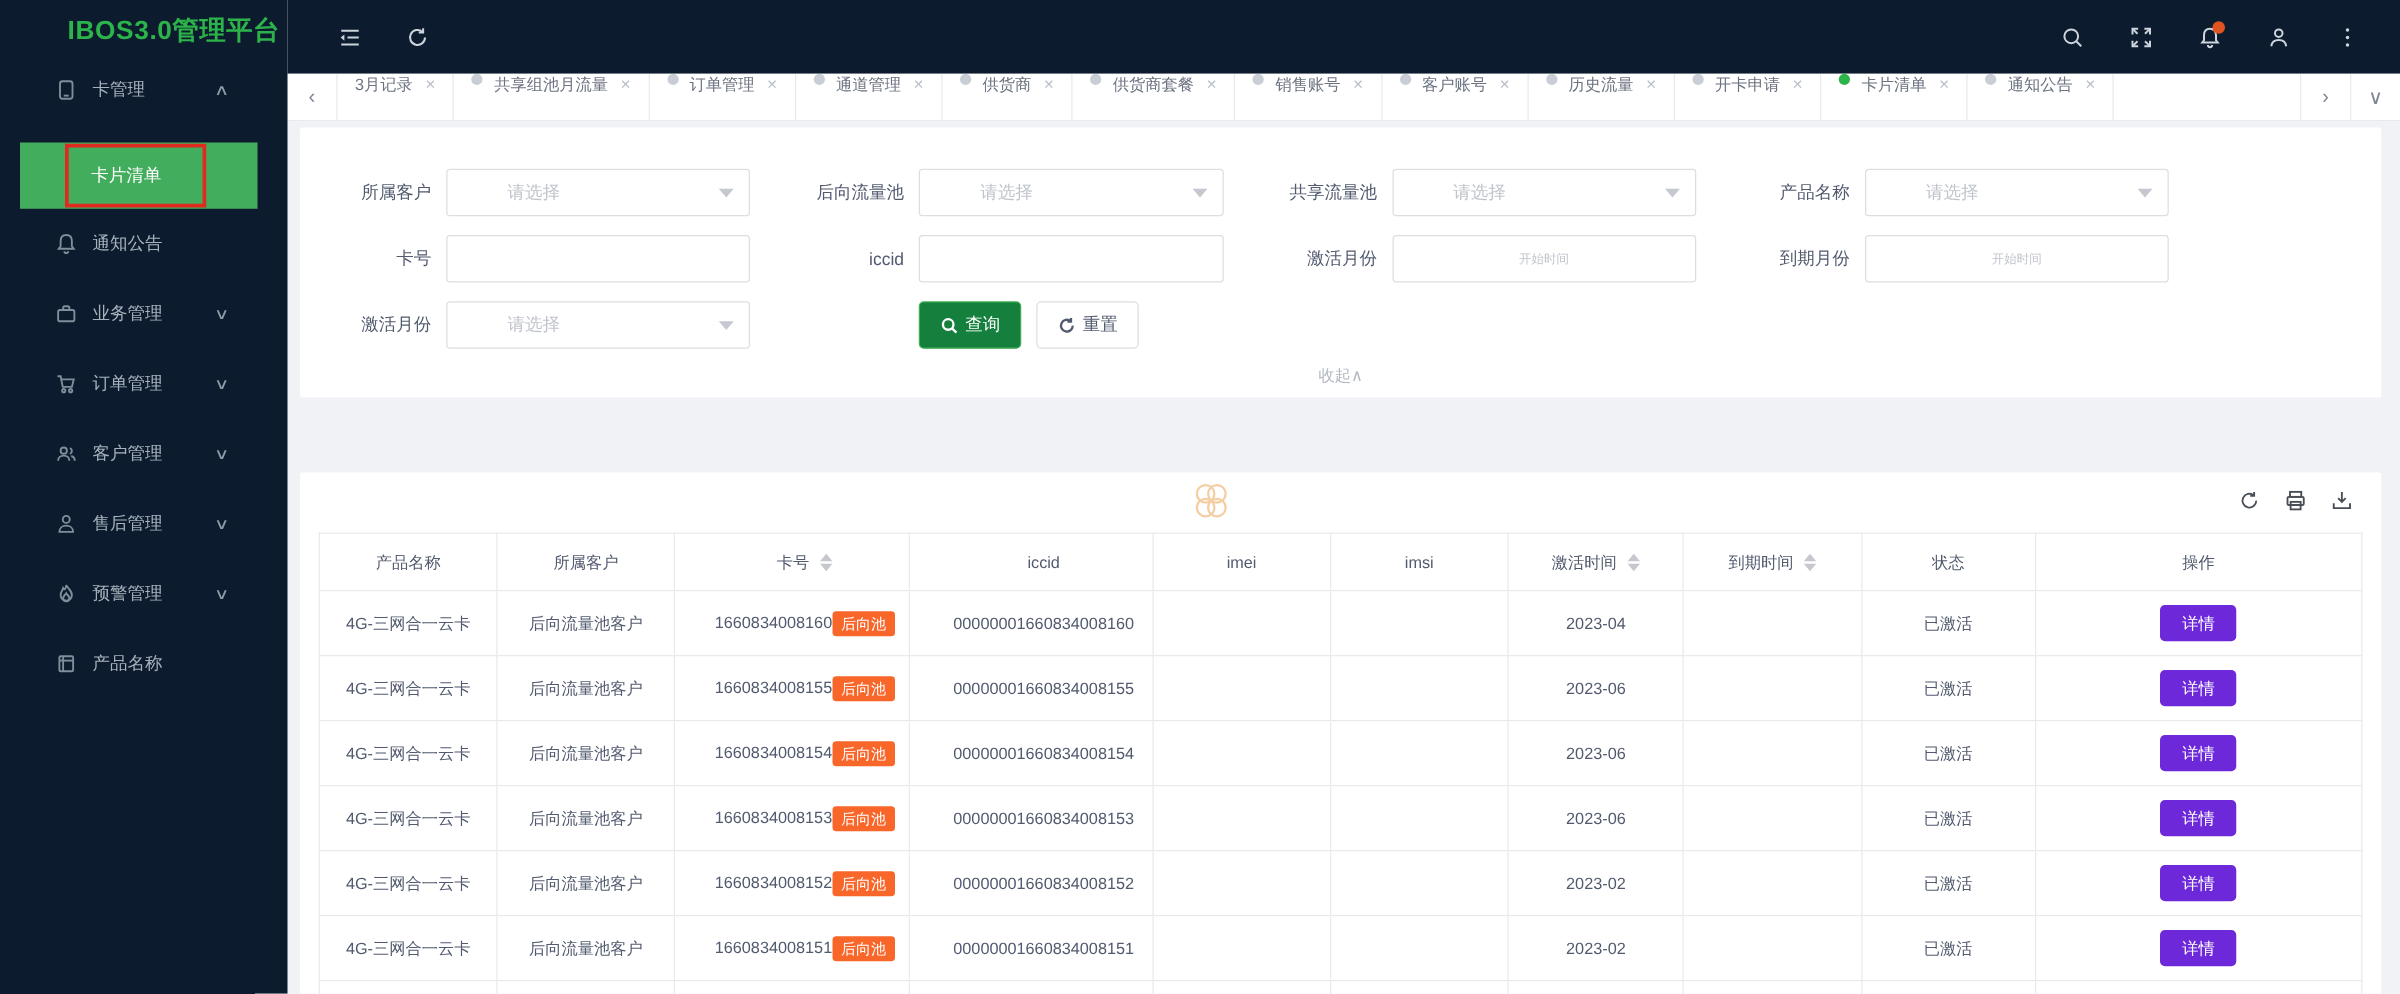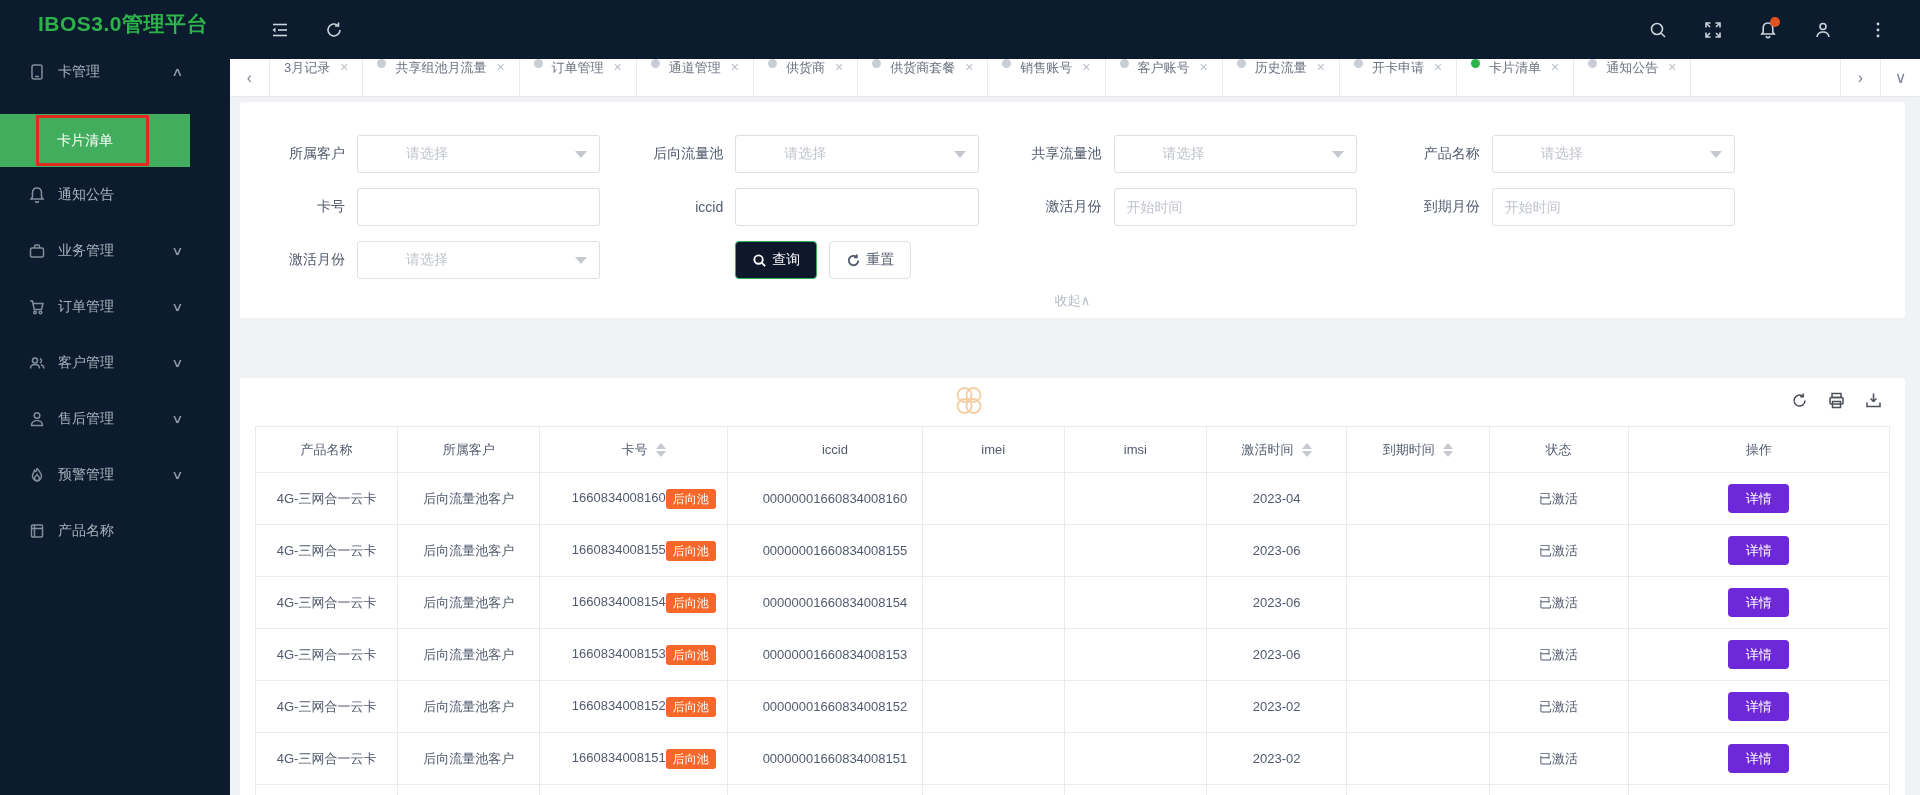--- a/index.html
+++ b/index.html
@@ -1,21 +1,21 @@
 <!DOCTYPE html>
 <html><head>
 <meta charset="utf-8">
 <style>
   * { margin:0; padding:0; box-sizing:border-box; }
   html,body { width:1920px; height:795px; overflow:hidden; background:#f0f2f5;
     font-family:"Liberation Sans","DejaVu Sans",sans-serif; }
   .page { position:relative; width:1920px; height:795px; display:flex; }
 
   
-  .sidebar { width:230px; height:795px; background:#0c1c2e; flex:0 0 230px; z-index:5; }
+  .sidebar { width:230px; height:795px; background:#0c1c2e; flex:0 0 230px; z-index:5;padding-left:16px; }
   .logo { height:48px; display:flex; align-items:center; padding-left:38px;
     color:#2cb34a; font-size:21px; font-weight:bold; letter-spacing:0.5px; }
   .menu-item { height:48px; display:flex; align-items:center; padding-left:28px;
     color:#a8b2bd; font-size:14px; cursor:pointer; position:relative; }
   .menu-item .mi-icon { width:18px; height:18px; margin-right:12px; flex:0 0 18px; opacity:.85; }
   .menu-item .mi-icon svg { width:18px; height:18px; stroke:#95a1ad; fill:none; stroke-width:1.5; }
   .menu-item .chev { position:absolute; right:48px; color:#8f9aa6; font-size:12px; transform:scaleX(1.4); }
   .submenu-item { height:53px; margin-top:18px; width:190px; background:#43ad5e; color:#ffffff;
     font-size:14px; display:flex; align-items:center; padding-left:57px; position:relative; cursor:pointer; }
   .annotation-box { position:absolute; left:36px; top:1px; width:113px; height:51px;
@@ -51,27 +51,27 @@
   .filter-card { height:216px; padding:33px 170px 0 10px; position:relative; }
   .filter-grid { display:grid; grid-template-columns:repeat(4,1fr); column-gap:28px; row-gap:15px; }
   .field { display:flex; align-items:center; height:38px; }
   .field .flabel { flex:0 0 95px; text-align:right; margin-right:12px; font-size:14px; color:#515a6e; }
   .control { flex:1; height:38px; border:1px solid #dcdee2; border-radius:3px; background:#fff;
     display:flex; align-items:center; padding:0 12px; position:relative; }
   .control.select { cursor:pointer; }
   .control .ph { color:#c0c4cc; font-size:14px;margin-left:36px; }
   .control .caret { position:absolute; right:12px; width:0; height:0;
     border-left:6px solid transparent; border-right:6px solid transparent; border-top:7px solid #c5c8ce; }
-  .control input { border:none; outline:none; width:100%; font-size:14px; color:#404040; font-family:inherit; }
+  .control input { border:none; outline:none; width:100%; font-size:10px; color:#404040; font-family:inherit;text-align:center; }
   .control input::placeholder { color:#c0c4cc; }
   .btn-row { display:flex; align-items:center; margin-left:107px; gap:12px; }
   .btn { height:38px; border-radius:4px; font-size:14px; display:inline-flex; align-items:center;
     justify-content:center; cursor:pointer; padding:0 16px; }
   .btn svg { width:15px; height:15px; margin-right:5px; }
-  .btn-primary { background:#0f172a; color:#fff; border:1px solid #3fb054; }
+  .btn-primary { background:#15803d; color:#fff; border:1px solid #3fb054; }
   .btn-primary svg { stroke:#fff; fill:none; stroke-width:2; }
   .btn-default { background:#fff; color:#515a6e; border:1px solid #dcdee2; }
   .btn-default svg { stroke:#515a6e; fill:none; stroke-width:2; }
   .collapse-toggle { position:absolute; left:0; right:0; bottom:8px; text-align:center;
     color:#b3b8c2; font-size:13px; cursor:pointer; }
 
   
   .table-card { margin-top:60px; padding:0 15px 15px 15px; position:relative; min-height:420px; }
   .table-toolbar { height:48px; position:relative; }
   .spinner { position:absolute; left:698px; top:7px; width:32px; height:32px; }

